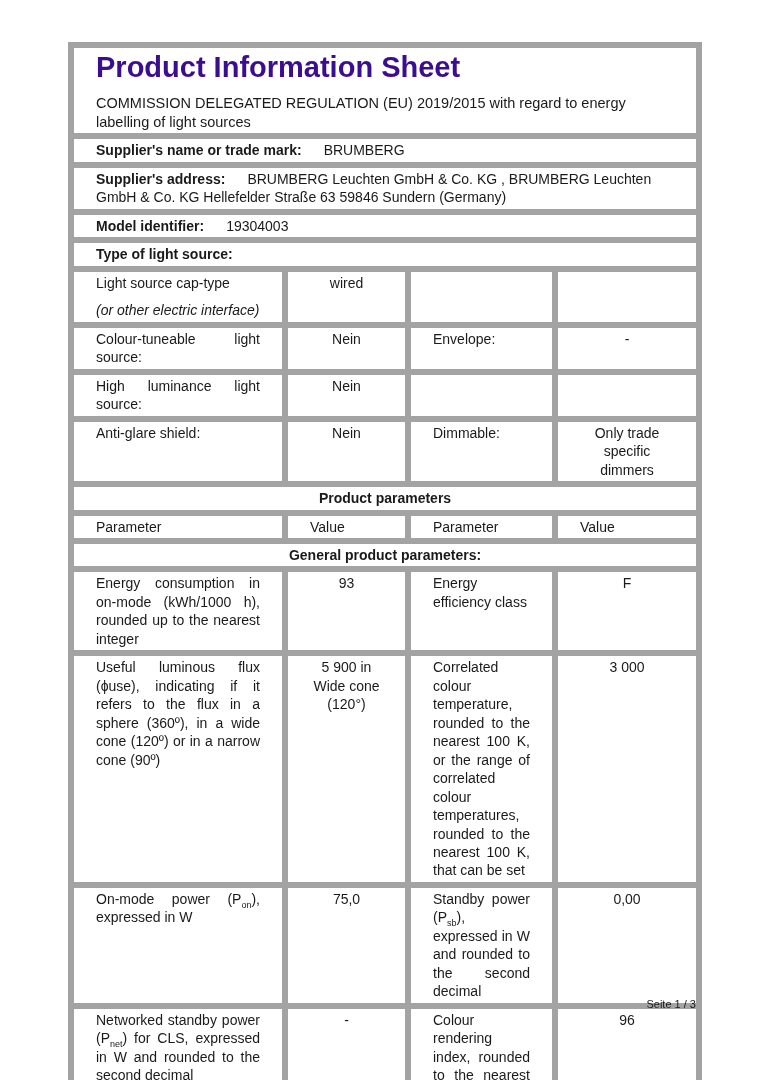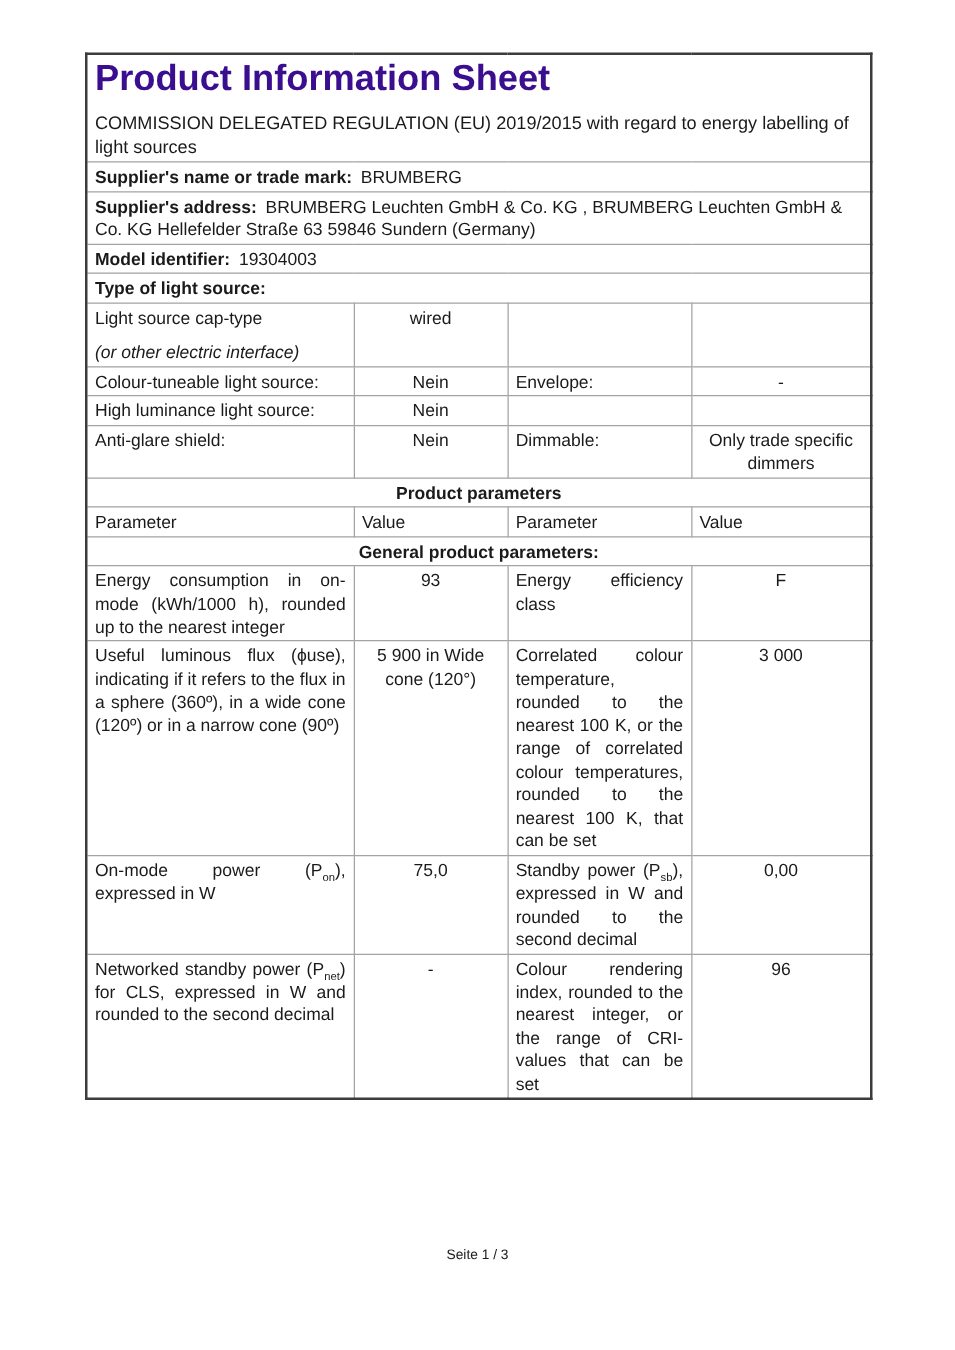--- a/index.html
+++ b/index.html
@@ -1,36 +1,36 @@
 <!DOCTYPE html>
 <html><head>
 <meta charset="utf-8">
 <style>
   html,body{margin:0;padding:0;background:#ffffff;}
   .page{position:relative;width:764px;height:1080px;background:#ffffff;
         font-family:"Liberation Sans",sans-serif;color:#1a1a1a;overflow:hidden;}
   .sheet{position:absolute;left:68px;top:42px;width:628px;}
   table.doc{border-collapse:collapse;table-layout:fixed;width:628px;
             border:2px solid #3c3c3c;}
-  table.doc td{border:1px solid #a3a3a3;vertical-align:top;
-               padding:2px 6px;font-size:14px;line-height:1.32;
+  table.doc td{border:6px solid #a3a3a3;vertical-align:top;
+               padding:2px 22px;font-size:14px;line-height:1.32;
                overflow:hidden;word-wrap:break-word;}
   .title-cell{padding:6px 8px 6px 8px;}
   .doc-title{font-size:29px;font-weight:bold;color:#3B0D8F;line-height:1.2;}
   .reg-text{font-size:14.5px;margin-top:9px;line-height:1.3;}
   .lbl-row td{padding:4px 6px 6px 6px;}
   .b{font-weight:bold;}
-  .val-inline{margin-left:7px;}
+  .val-inline{margin-left:22px;}
   .c{text-align:center;}
   .j{text-align:justify;}
   .sec-head td{padding:1px 6px 2px 6px;text-align:center;font-weight:bold;}
   .hdr-row td{padding:1px 6px 2px 6px;margin-top:17px;}
   .gap{margin-top:9px;font-style:italic;}
   .footer{position:absolute;left:68px;top:998px;width:628px;
-          text-align:center;font-size:11px;color:#1a1a1a;}
+          text-align:right;font-size:11px;color:#1a1a1a;}
   sub{font-size:9px;line-height:0;}
 </style>
 </head>
 <body>
 
 <div class="page">
   <div class="sheet">
     <table class="doc">
       <colgroup>
         <col style="width:214px">

